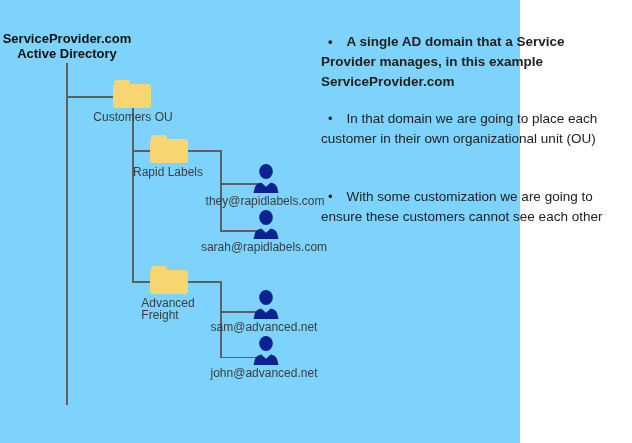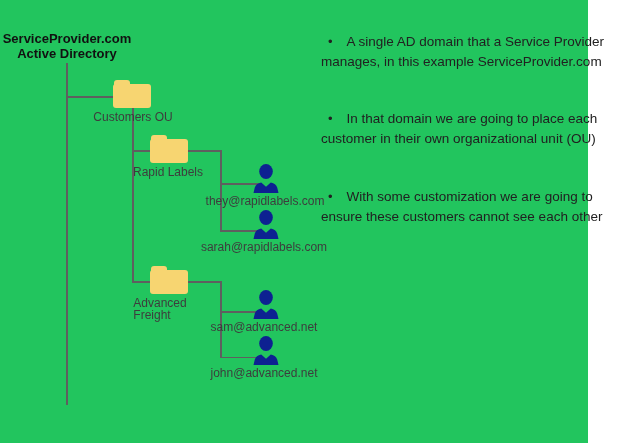--- a/index.html
+++ b/index.html
@@ -1,18 +1,18 @@
 <!DOCTYPE html>
 <html><head>
 <meta charset="utf-8">
 <style>
   * { margin: 0; padding: 0; box-sizing: border-box; }
   html, body { width: 632px; height: 443px; background: #ffffff; overflow: hidden; }
   body { font-family: "Liberation Sans", sans-serif; color: #1f1f1f; }
-  .canvas { position: relative; width: 588px; height: 443px; background: #22c55e; }
+  .canvas { position: relative; width: 520px; height: 443px; background: #7dd3fc; }
 
   
   .line { position: absolute; background: #5f5f5f; }
   .hline { height: 1.5px; }
   .vline { width: 1.5px; }
 
   
   .diagram-title {
     position: absolute; left: 67px; top: 31px; transform: translateX(-50%);
     width: 150px; text-align: center; font-weight: bold; font-size: 13px;
@@ -77,21 +77,21 @@
     </svg>
   </div>
   <div class="node-label" style="left:168px; top:166px;">Rapid Labels</div>
 
   <div class="icon folder-icon" style="left:150px; top:266px;">
     <svg width="38" height="28" viewBox="0 0 38 28">
       <rect x="1" y="0" width="16" height="12" rx="3" fill="#F7D571"></rect>
       <rect x="0" y="4" width="38" height="24" rx="3" fill="#F7D571"></rect>
     </svg>
   </div>
-  <div class="node-label" style="left:160px; top:297px;">
+  <div class="node-label" style="left:168px; top:297px;">
     <span>Advanced</span>
     <span>Freight</span>
   </div>
 
   <div class="icon user-icon" style="left:253px; top:164px;">
     <svg width="26" height="29" viewBox="0 0 26 29">
       <ellipse cx="13" cy="7.5" rx="6.8" ry="7.5" fill="#0D2191"></ellipse>
       <path d="M0.5 29 L1.8 23.5 Q3 19.3 8.2 18.4 L13 22.8 L17.8 18.4 Q23 19.3 24.2 23.5 L25.5 29 Z" fill="#0D2191"></path>
     </svg>
   </div>
@@ -114,21 +114,21 @@
   <div class="node-label" style="left:264px; top:321px;">sam@advanced.net</div>
 
   <div class="icon user-icon" style="left:253px; top:336px;">
     <svg width="26" height="29" viewBox="0 0 26 29">
       <ellipse cx="13" cy="7.5" rx="6.8" ry="7.5" fill="#0D2191"></ellipse>
       <path d="M0.5 29 L1.8 23.5 Q3 19.3 8.2 18.4 L13 22.8 L17.8 18.4 Q23 19.3 24.2 23.5 L25.5 29 Z" fill="#0D2191"></path>
     </svg>
   </div>
   <div class="node-label" style="left:264px; top:367px;">john@advanced.net</div>
 
-  <p class="note" style="top:32px;">
+  <p class="note" style="top:32px;font-weight:bold;">
     <span class="dot">•</span><span>A single AD domain that a Service Provider manages, in this example ServiceProvider.com</span>
   </p>
   <p class="note" style="top:187px;">
     <span class="dot">•</span><span>With some customization we are going to ensure these customers cannot see each other</span>
   </p>
   <p class="note" style="top:109px;">
     <span class="dot">•</span><span>In that domain we are going to place each customer in their own organizational unit (OU)</span>
   </p>
 
 </div>

